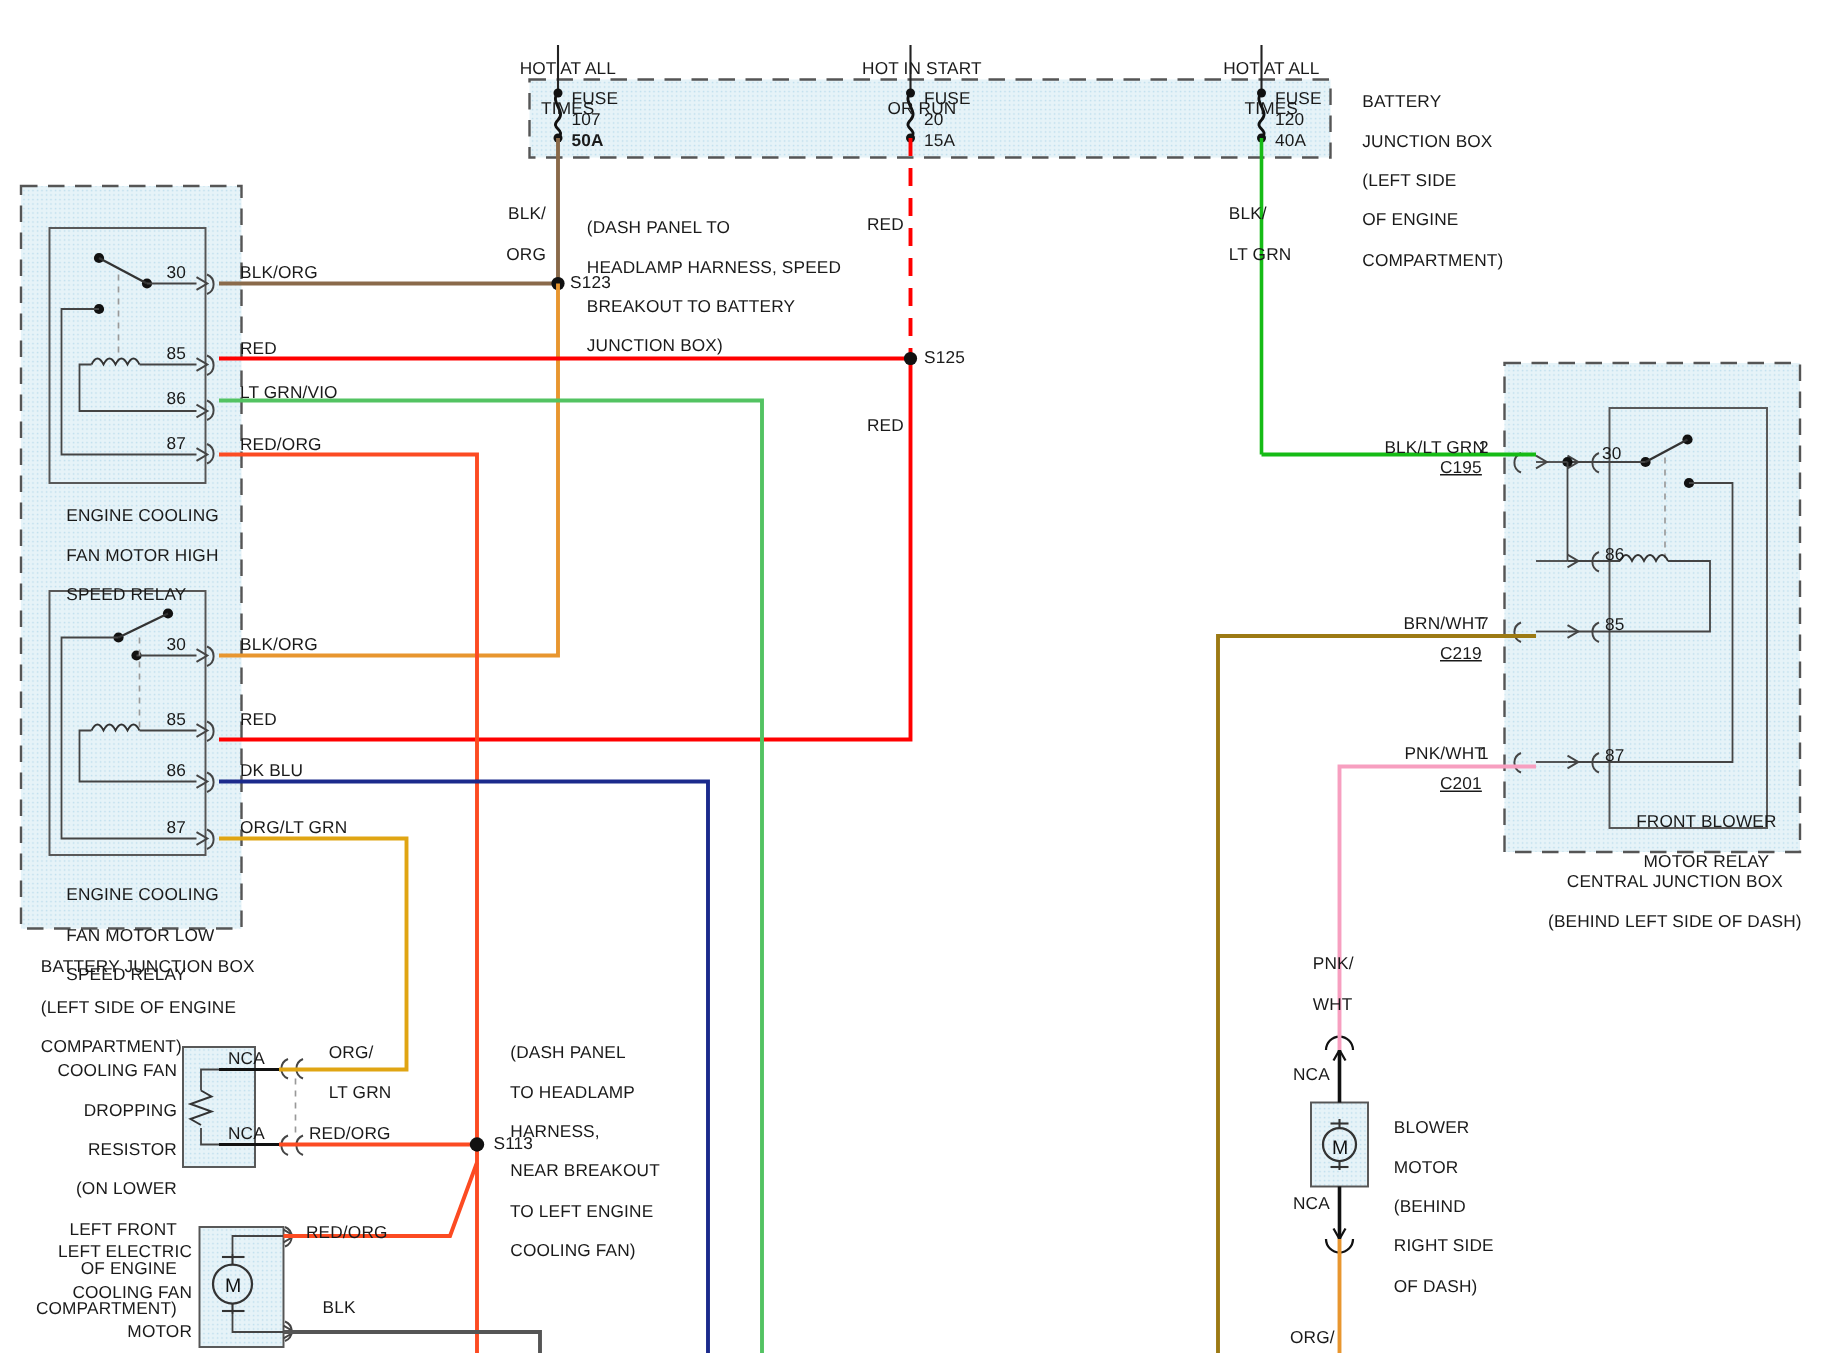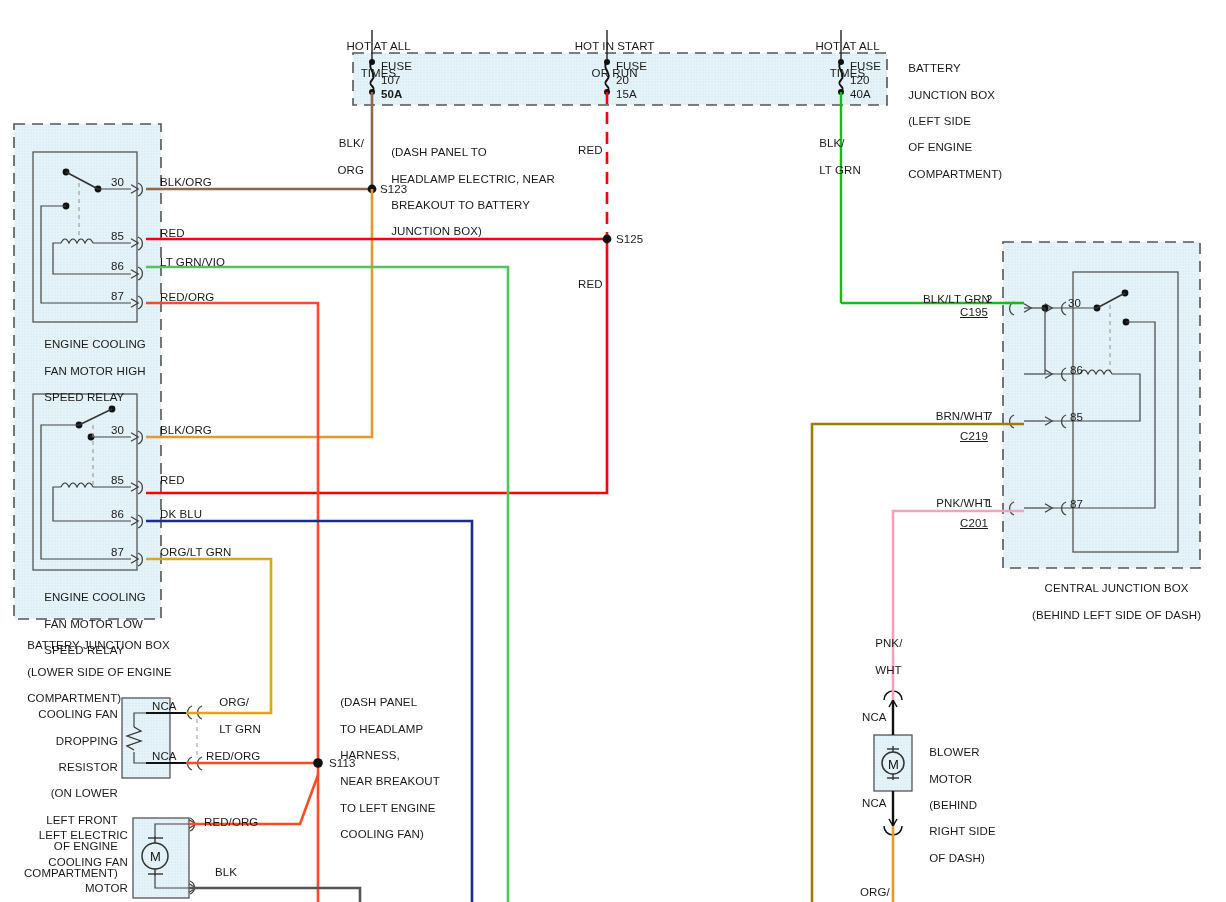--- a/index.html
+++ b/index.html
@@ -318,21 +318,21 @@
   <div class="lbl" style="left:806px; top:124px;">
     <span>BLK/</span><br>
     <span>LT GRN</span>
   </div>
 
   <div class="lbl" style="left:578px; top:144px;">RED</div>
   <div class="lbl" style="left:578px; top:278px;">RED</div>
 
   <div class="lbl" style="left:378px; top:133px;">
     <span>(DASH PANEL TO</span><br>
-    <span>HEADLAMP ELECTRIC, NEAR</span><br>
+    <span>HEADLAMP HARNESS, SPEED</span><br>
     <span>BREAKOUT TO BATTERY</span><br>
     <span>JUNCTION BOX)</span>
   </div>
   <div class="lbl" style="left:380px; top:183px;">S123</div>
 
   <div class="lbl" style="left:616px; top:233px;">S125</div>
 
   <div class="lbl" style="left:327px; top:683px;">
     <span>(DASH PANEL</span><br>
     <span>TO HEADLAMP</span><br>
@@ -374,21 +374,21 @@
   <div class="lbl" style="left:160px; top:546px;">ORG/LT GRN</div>
 
   <div class="lbl" style="left:31px; top:578px;">
     <span>ENGINE COOLING</span><br>
     <span>FAN MOTOR LOW</span><br>
     <span>SPEED RELAY</span>
   </div>
 
   <div class="lbl" style="left:14px; top:626px;">
     <span>BATTERY JUNCTION BOX</span><br>
-    <span>(LOWER SIDE OF ENGINE</span><br>
+    <span>(LEFT SIDE OF ENGINE</span><br>
     <span>COMPARTMENT)</span>
   </div>
 
   <div class="lbl rt" style="left:-8px; top:695px; width:126px;">
     <span>COOLING FAN</span><br>
     <span>DROPPING</span><br>
     <span>RESISTOR</span><br>
     <span>(ON LOWER</span><br>
     <span>LEFT FRONT</span><br>
     <span>OF ENGINE</span><br>
@@ -424,20 +424,24 @@
   <div class="lbl u" style="left:960px; top:306px;">C195</div>
 
   <div class="lbl rt" style="left:886px; top:410px; width:104px;">BRN/WHT</div>
   <div class="lbl" style="left:986px; top:410px;">7</div>
   <div class="lbl u" style="left:960px; top:430px;">C219</div>
 
   <div class="lbl rt" style="left:886px; top:497px; width:104px;">PNK/WHT</div>
   <div class="lbl" style="left:986px; top:497px;">1</div>
   <div class="lbl u" style="left:960px; top:517px;">C201</div>
 
+  <div class="lbl ctr" style="left:1075px; top:529px; width:112px;">
+    <span>FRONT BLOWER</span><br>
+    <span>MOTOR RELAY</span>
+  </div>
 
   <div class="lbl ctr" style="left:1000px; top:569px; width:220px;">
     <span>CENTRAL JUNCTION BOX</span><br>
     <span>(BEHIND LEFT SIDE OF DASH)</span>
   </div>
 
   <div class="lbl" style="left:862px; top:624px;">
     <span>PNK/</span><br>
     <span>WHT</span>
   </div>

